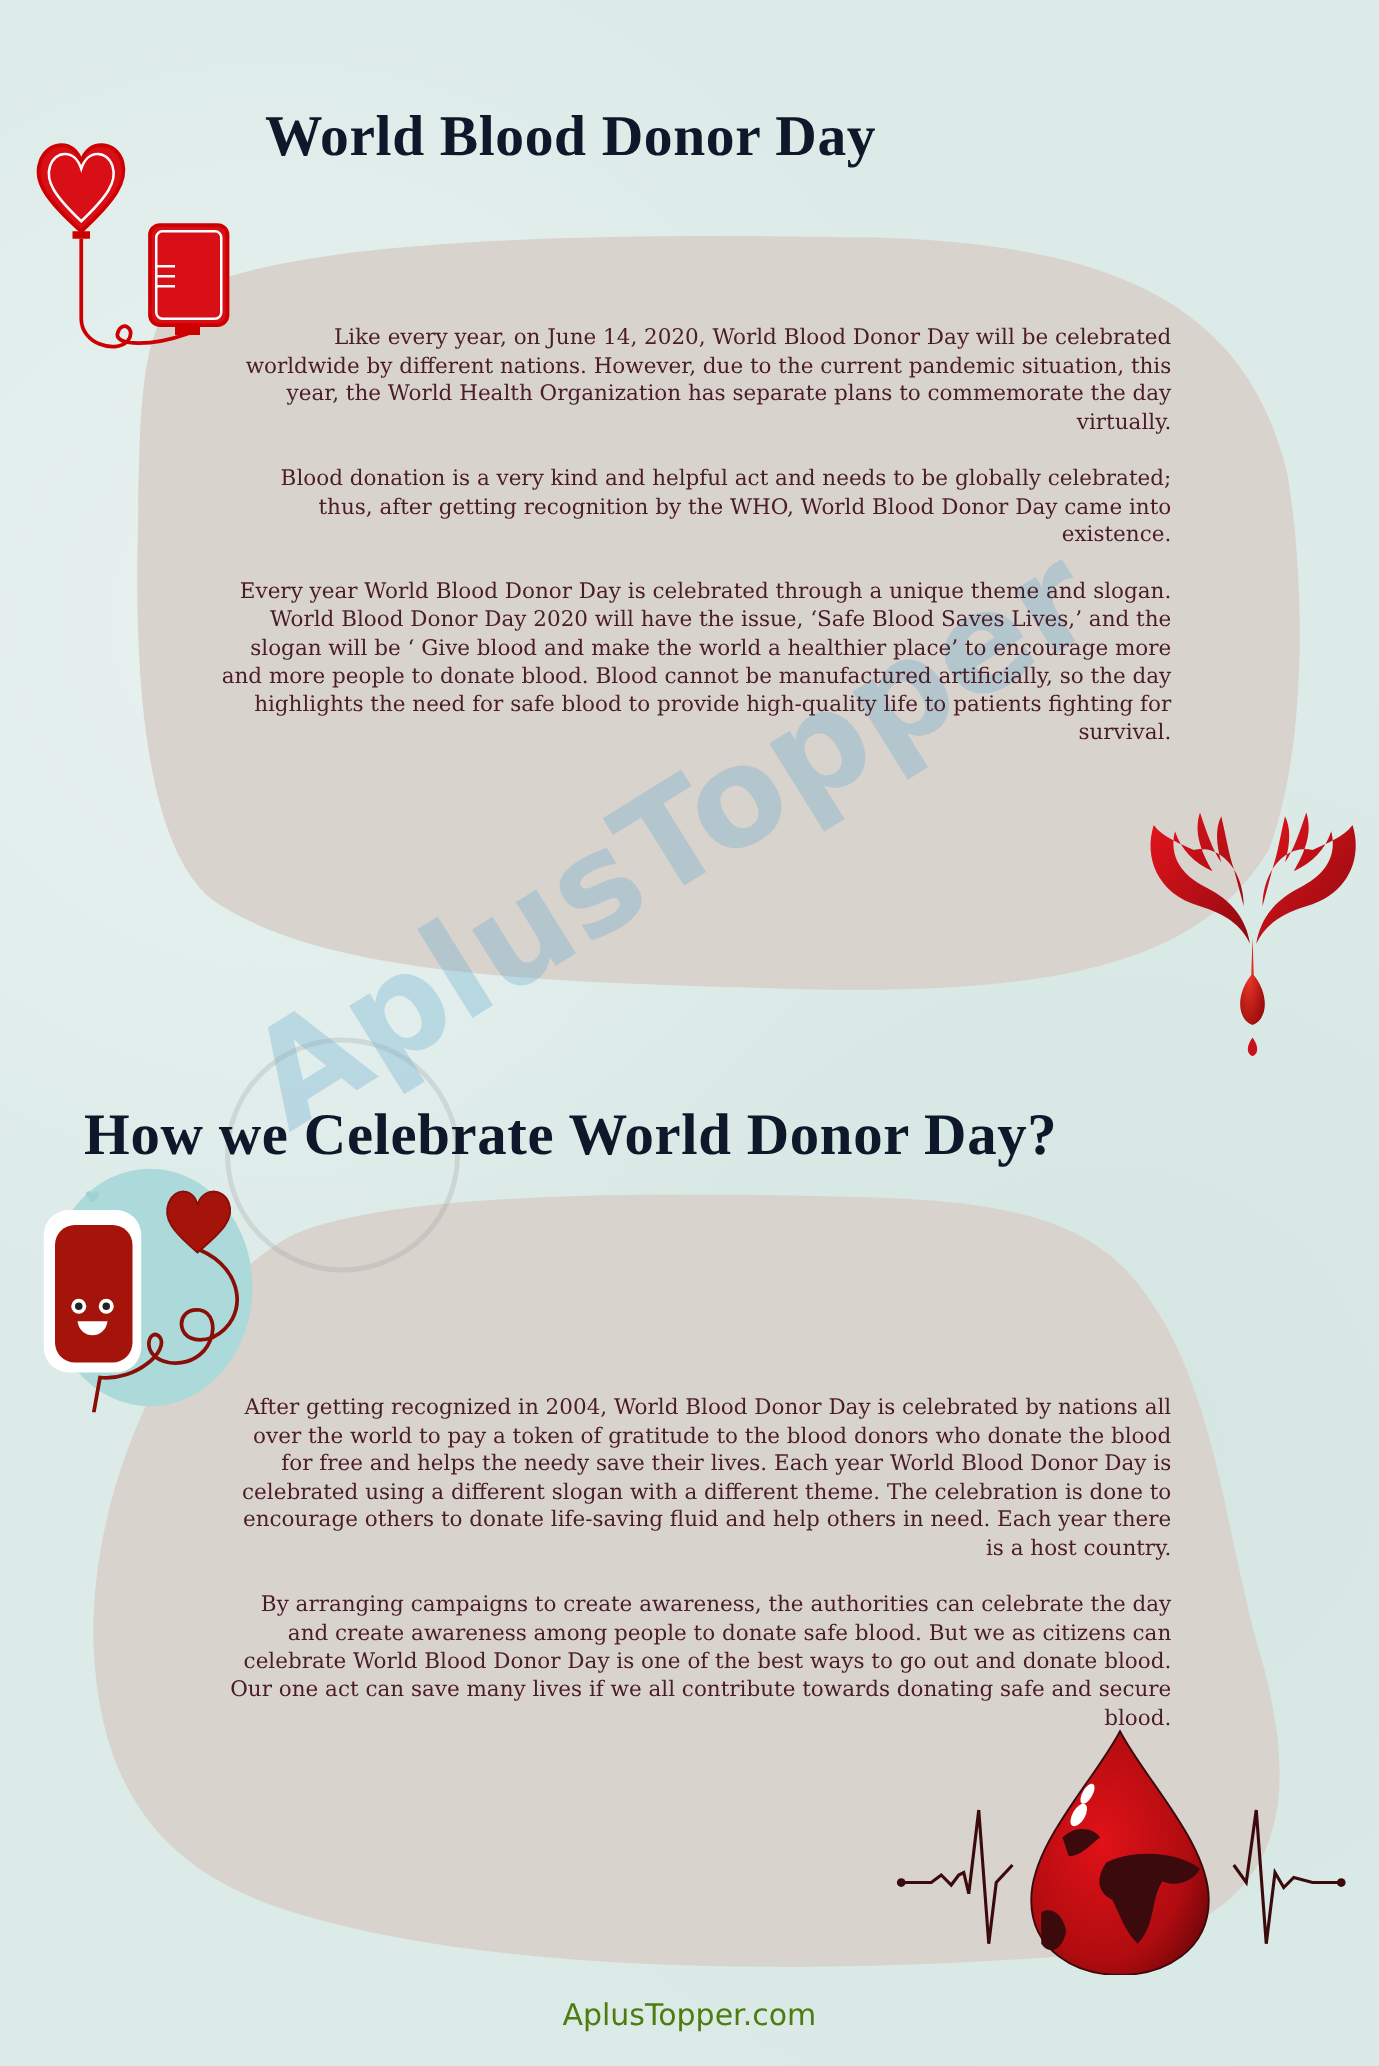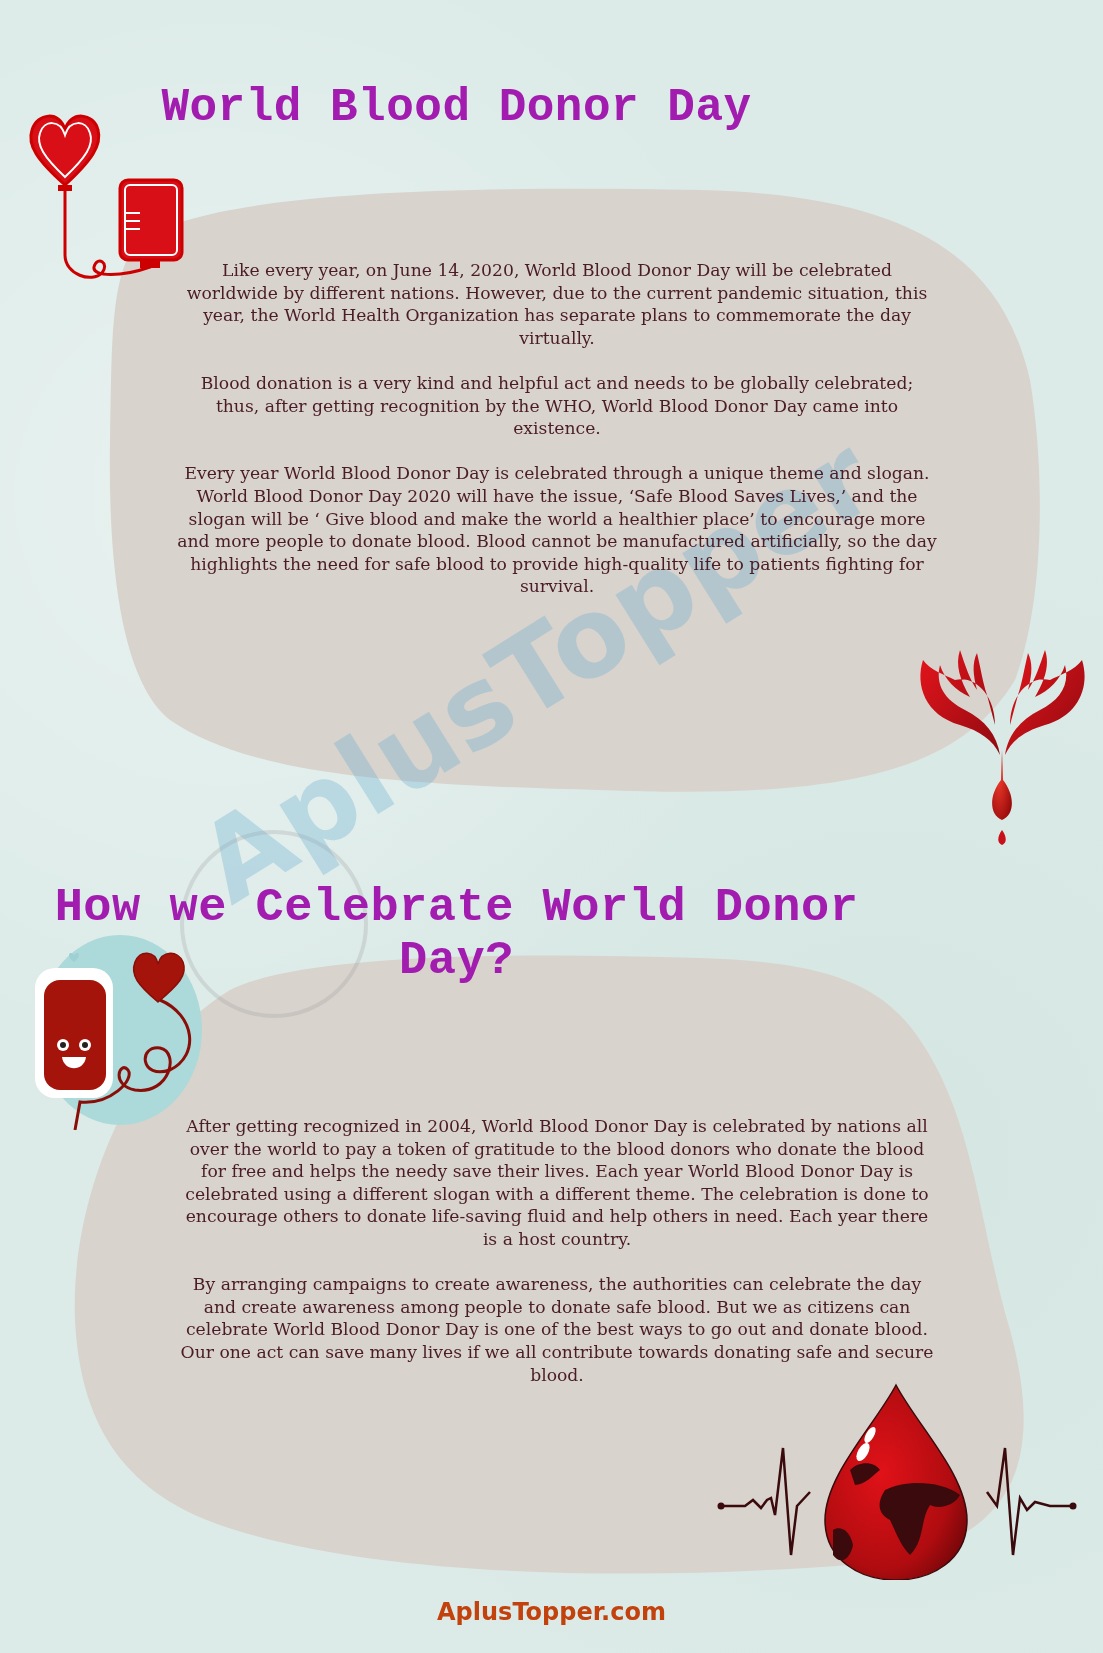--- a/index.html
+++ b/index.html
@@ -8,47 +8,47 @@
     background: #dcebe8;
     background-image:
       radial-gradient(circle at 20% 30%, rgba(255,255,255,0.35) 0, rgba(255,255,255,0) 40%),
       radial-gradient(circle at 80% 70%, rgba(200,220,215,0.35) 0, rgba(200,220,215,0) 45%);
     font-family: "DejaVu Serif", "Liberation Serif", serif;
   }
   .abs { position: absolute; }
   .blob { position: absolute; }
   .title {
     position: absolute; left: 0; width: 913px; text-align: center;
-    font-family: Liberation Mono, monospace;
-    font-weight: bold; color: #a21caf; letter-spacing: 0.5px;
+    font-family: Liberation Serif, serif;
+    font-weight: bold; color: #0f172a; letter-spacing: 0.5px;
   }
   .title1 { top: 82px; font-size: 46px; }
   .title2 { top: 858px; font-size: 47px; margin-top: 23px; }
   .body-text {
     position: absolute; left: 177px; width: 760px;
     font-family: "DejaVu Serif", "Liberation Serif", serif;
     font-size: 17.2px; line-height: 22.6px; color: #4a1c26;
   }
-  .body-text p { margin: 0 0 22.6px 0; text-align: center; }
+  .body-text p { margin: 0 0 22.6px 0; text-align: right; }
   .body1 { top: 259px; }
   .body2 { top: 1115px; }
   .watermark {
     position: absolute; left: 245px; top: 800px;
     font-family: "DejaVu Sans", "Liberation Sans", sans-serif;
     font-size: 110px; font-weight: bold; color: rgba(110,175,210,0.35);
     transform: rotate(-32deg); transform-origin: left bottom; white-space: nowrap;
   }
   .wm-ring {
     position: absolute; left: 180px; top: 830px; width: 180px; height: 180px;
     border: 4px solid rgba(150,150,150,0.25); border-radius: 50%;
   }
   .footer {
     position: absolute; top: 1598px; left: 0; width: 1103px; text-align: center;
     font-family: "DejaVu Sans", "Liberation Sans", sans-serif;
-    font-weight: bold; font-size: 24px; color: #c2410c;
+    font-weight: normal; font-size: 24px; color: #4d7c0f;
   }
 </style>
 </head>
 <body>
 
 <svg class="blob" style="left:0;top:0" width="1103" height="860" viewBox="0 0 1103 860">
   <path d="M140 240 C 210 195, 420 185, 700 190 C 900 195, 1000 250, 1030 380 C 1045 470, 1045 600, 1015 680 C 960 770, 850 800, 600 790 C 400 785, 250 775, 170 720 C 120 680, 108 560, 110 440 C 112 340, 110 270, 140 240 Z" fill="#d9d3cd"></path>
 </svg>
 <svg class="blob" style="left:0;top:900px" width="1103" height="700" viewBox="0 0 1103 700">
   <path d="M230 90 C 300 55, 500 52, 700 58 C 820 62, 880 80, 920 140 C 975 220, 980 330, 1010 430 C 1045 560, 1020 650, 850 665 C 650 680, 380 680, 220 625 C 120 590, 80 520, 75 420 C 70 300, 130 150, 230 90 Z" fill="#d9d3cd"></path>

